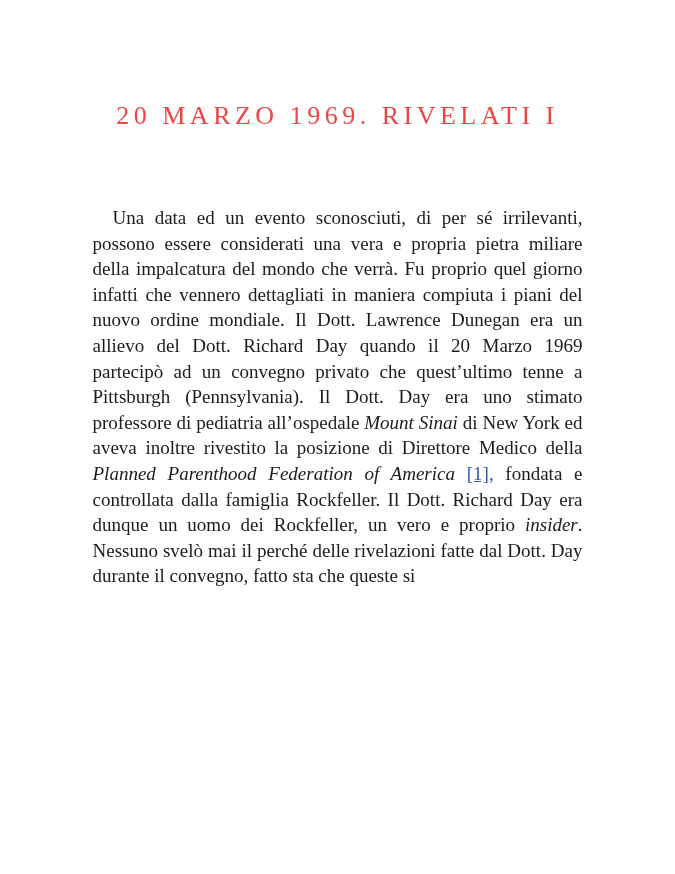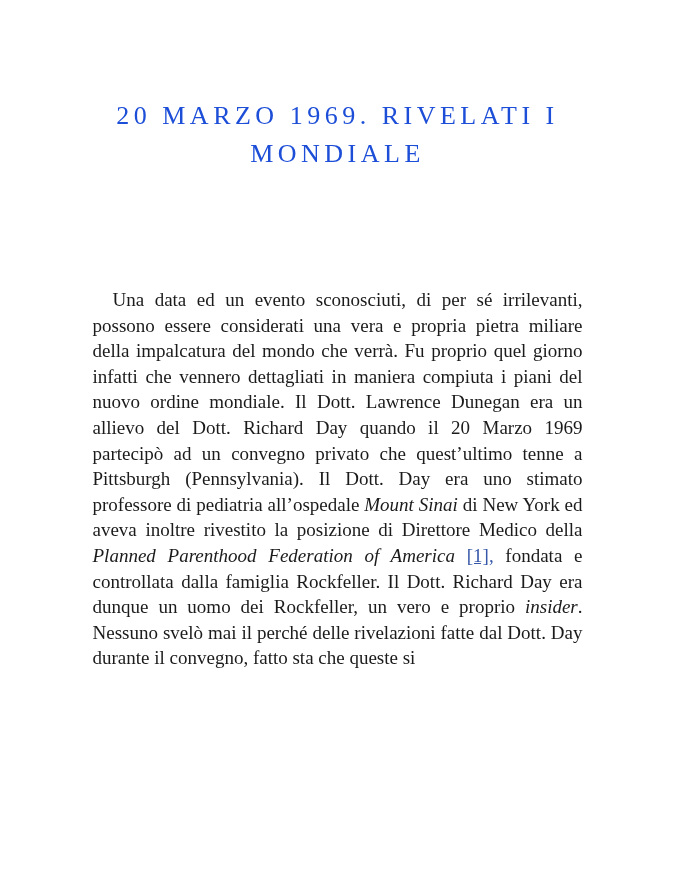--- a/index.html
+++ b/index.html
@@ -12,32 +12,32 @@
     width: 675px;
     height: 874px;
     margin: 0 auto;
     background: #ffffff;
     font-family: "Liberation Serif", serif;
     overflow: hidden;
   }
   .chapter-title {
     margin-top: 97px;
     text-align: center;
-    color: #1d4ed8;
+    color: #ef4444;
     font-size: 26px;
     line-height: 38px;
     letter-spacing: 4.5px;
     font-weight: 400;
   }
   .chapter-title .title-line {
     white-space: nowrap;
   }
   .body-text {
     width: 490px;
-    margin: 114px auto 0 auto;
+    margin: 70px auto 0 auto;
     font-size: 19px;
     line-height: 25.6px;
     color: #1b1b1b;
     text-align: justify;
     text-indent: 20px;
   }
   .italic {
     font-style: italic;
   }
   a.footnote {
@@ -49,18 +49,17 @@
     color: #3657a8;
   }
 </style>
 </head>
 <body>
 
 <div class="page">
 
   <div class="chapter-title">
     <div class="title-line">20 MARZO 1969. RIVELATI I</div>
-    <div class="title-line">MONDIALE</div>
   </div>
 
   <p class="body-text"><span>Una data ed un evento sconosciuti, di per sé irrilevanti, possono essere considerati una vera e propria pietra miliare della impalcatura del mondo che verrà. Fu proprio quel giorno infatti che vennero dettagliati in maniera compiuta i piani del nuovo ordine mondiale. Il Dott. Lawrence Dunegan era un allievo del Dott. Richard Day quando il 20 Marzo 1969 partecipò ad un convegno privato che quest’ultimo tenne a Pittsburgh (Pennsylvania). Il Dott. Day era uno stimato professore di pediatria all’ospedale </span><span class="italic">Mount Sinai</span><span> di New York ed aveva inoltre rivestito la posizione di Direttore Medico della </span><span class="italic">Planned Parenthood Federation of America </span><a class="footnote">[1]</a><span class="link-comma">,</span><span> fondata e controllata dalla famiglia Rockfeller. Il Dott. Richard Day era dunque un uomo dei Rockfeller, un vero e proprio </span><span class="italic">insider</span><span>. Nessuno svelò mai il perché delle rivelazioni fatte dal Dott. Day durante il convegno, fatto sta che queste si</span></p>
 
 </div>
 
 </body></html>

